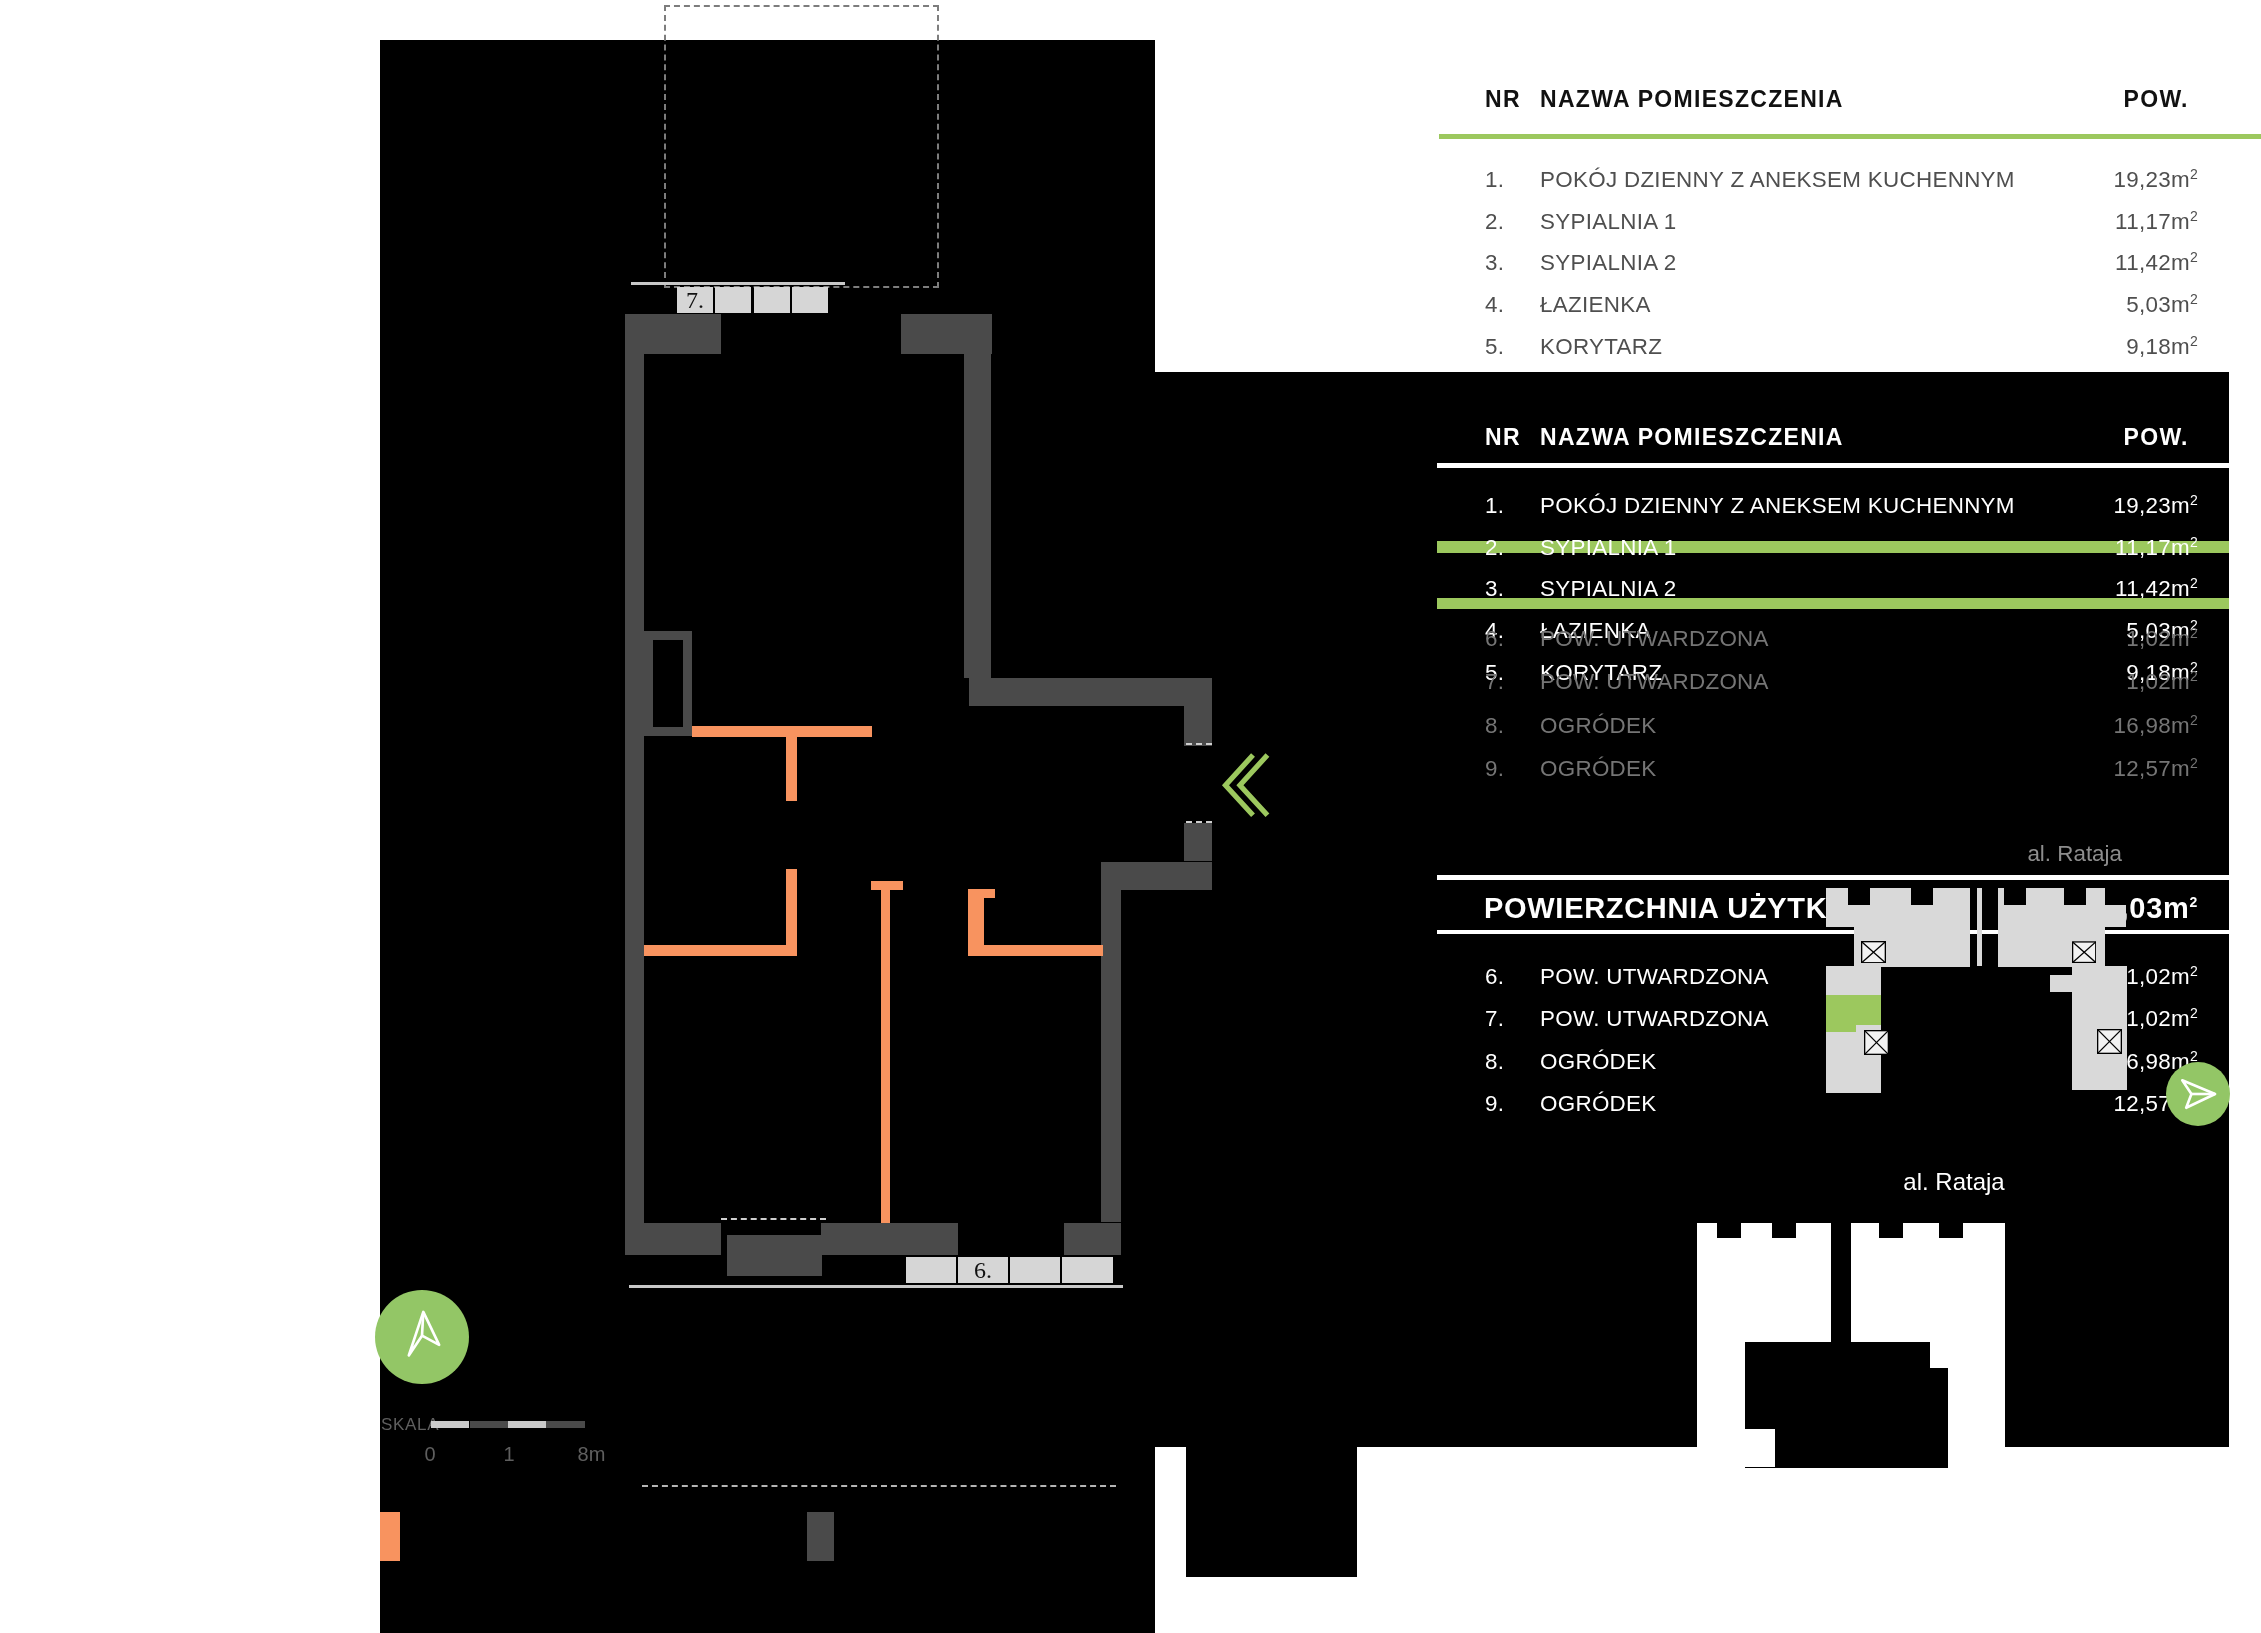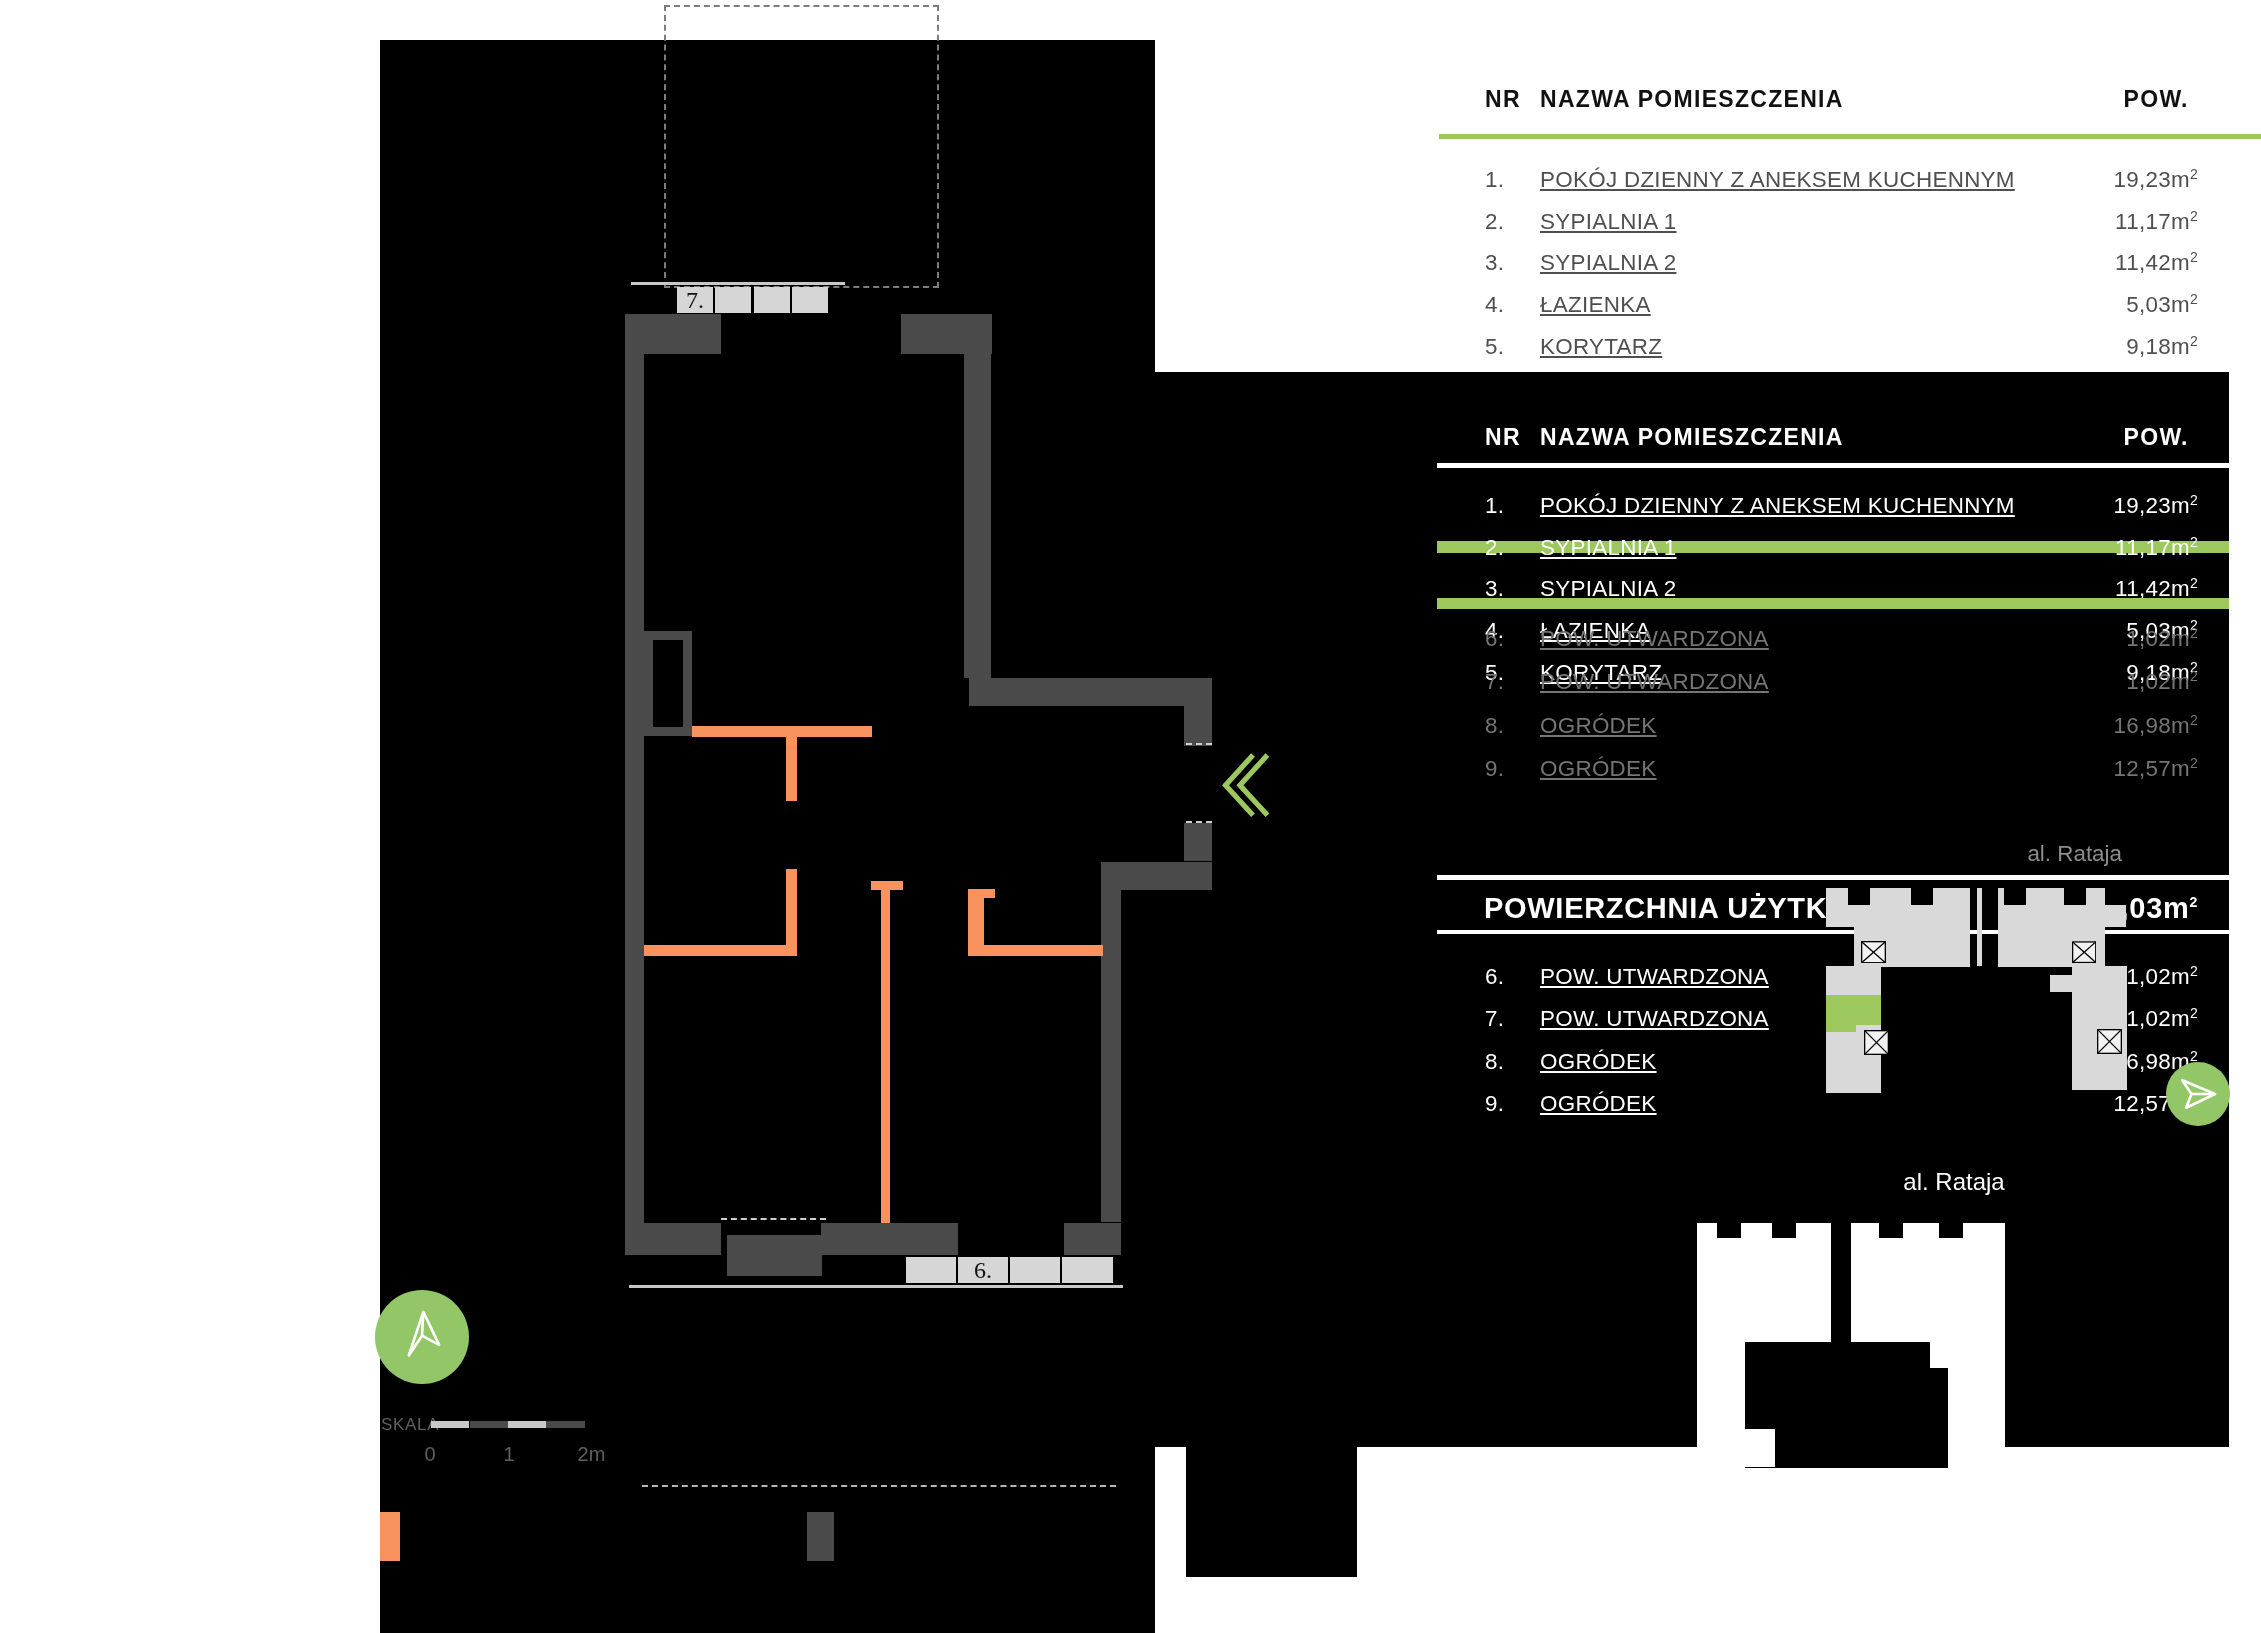--- a/index.html
+++ b/index.html
@@ -17,21 +17,21 @@
   .sb{position:absolute;background:#000;}
   .sw{position:absolute;background:#fff;}
   .thead{position:absolute;left:1485px;width:713px;display:flex;align-items:center;
          font-weight:bold;font-size:23px;letter-spacing:1.3px;}
   .thead .nr{width:55px;}
   .thead .name{flex:1;}
   .thead .pow{margin-left:auto;padding-right:9.2px;}
   .row{position:absolute;left:1485px;width:713px;height:26px;display:flex;align-items:center;
        font-size:22.4px;letter-spacing:0.3px;}
   .row .nr{width:55px;}
-  .row .name{flex:1;white-space:nowrap;text-decoration:underline;}
+  .row .name{flex:1;white-space:nowrap;}
   .row .val{margin-left:auto;white-space:nowrap;}
   .rowA{color:#4f4f4f;}
   .rowB{color:#ffffff;}
   .ghost{color:#757575;}
   sup{font-size:14px;}
   .uheader{position:absolute;left:1484px;width:714px;display:flex;align-items:center;
            color:#fff;font-weight:bold;font-size:29px;letter-spacing:0.7px;}
   .uheader .val{margin-left:auto;}
   .grycirc{position:absolute;border-radius:50%;background:#93c666;display:flex;
            align-items:center;justify-content:center;}
@@ -301,21 +301,21 @@
   <div class="abs" style="left:470px;top:1421px;width:38px;height:6.6px;background:#4a4a4a;"></div>
   <div class="abs" style="left:508px;top:1421px;width:38px;height:6.6px;background:#c9c9c9;"></div>
   <div class="abs" style="left:546px;top:1421px;width:39px;height:6.6px;background:#4a4a4a;"></div>
   <div class="scaletxt" style="left:420px;top:1443px;width:20px;text-align:center;font-size:20px;">
     <span>0</span>
   </div>
   <div class="scaletxt" style="left:499px;top:1443px;width:20px;text-align:center;font-size:20px;">
     <span>1</span>
   </div>
   <div class="scaletxt" style="left:573px;top:1443px;width:37px;text-align:center;font-size:20px;">
-    <span>2m</span>
+    <span>8m</span>
   </div>
 
   <div class="abs" style="left:642px;top:1485px;width:474px;height:0;border-top:2.6px dashed #b5b5b5;"></div>
   <div class="abs" style="left:380px;top:1512px;width:20.4px;height:49px;background:#f8935f;"></div>
   <div class="abs" style="left:807px;top:1512px;width:27px;height:49px;background:#4a4a4a;"></div>
 
 </div>
 
 
 </body></html>

